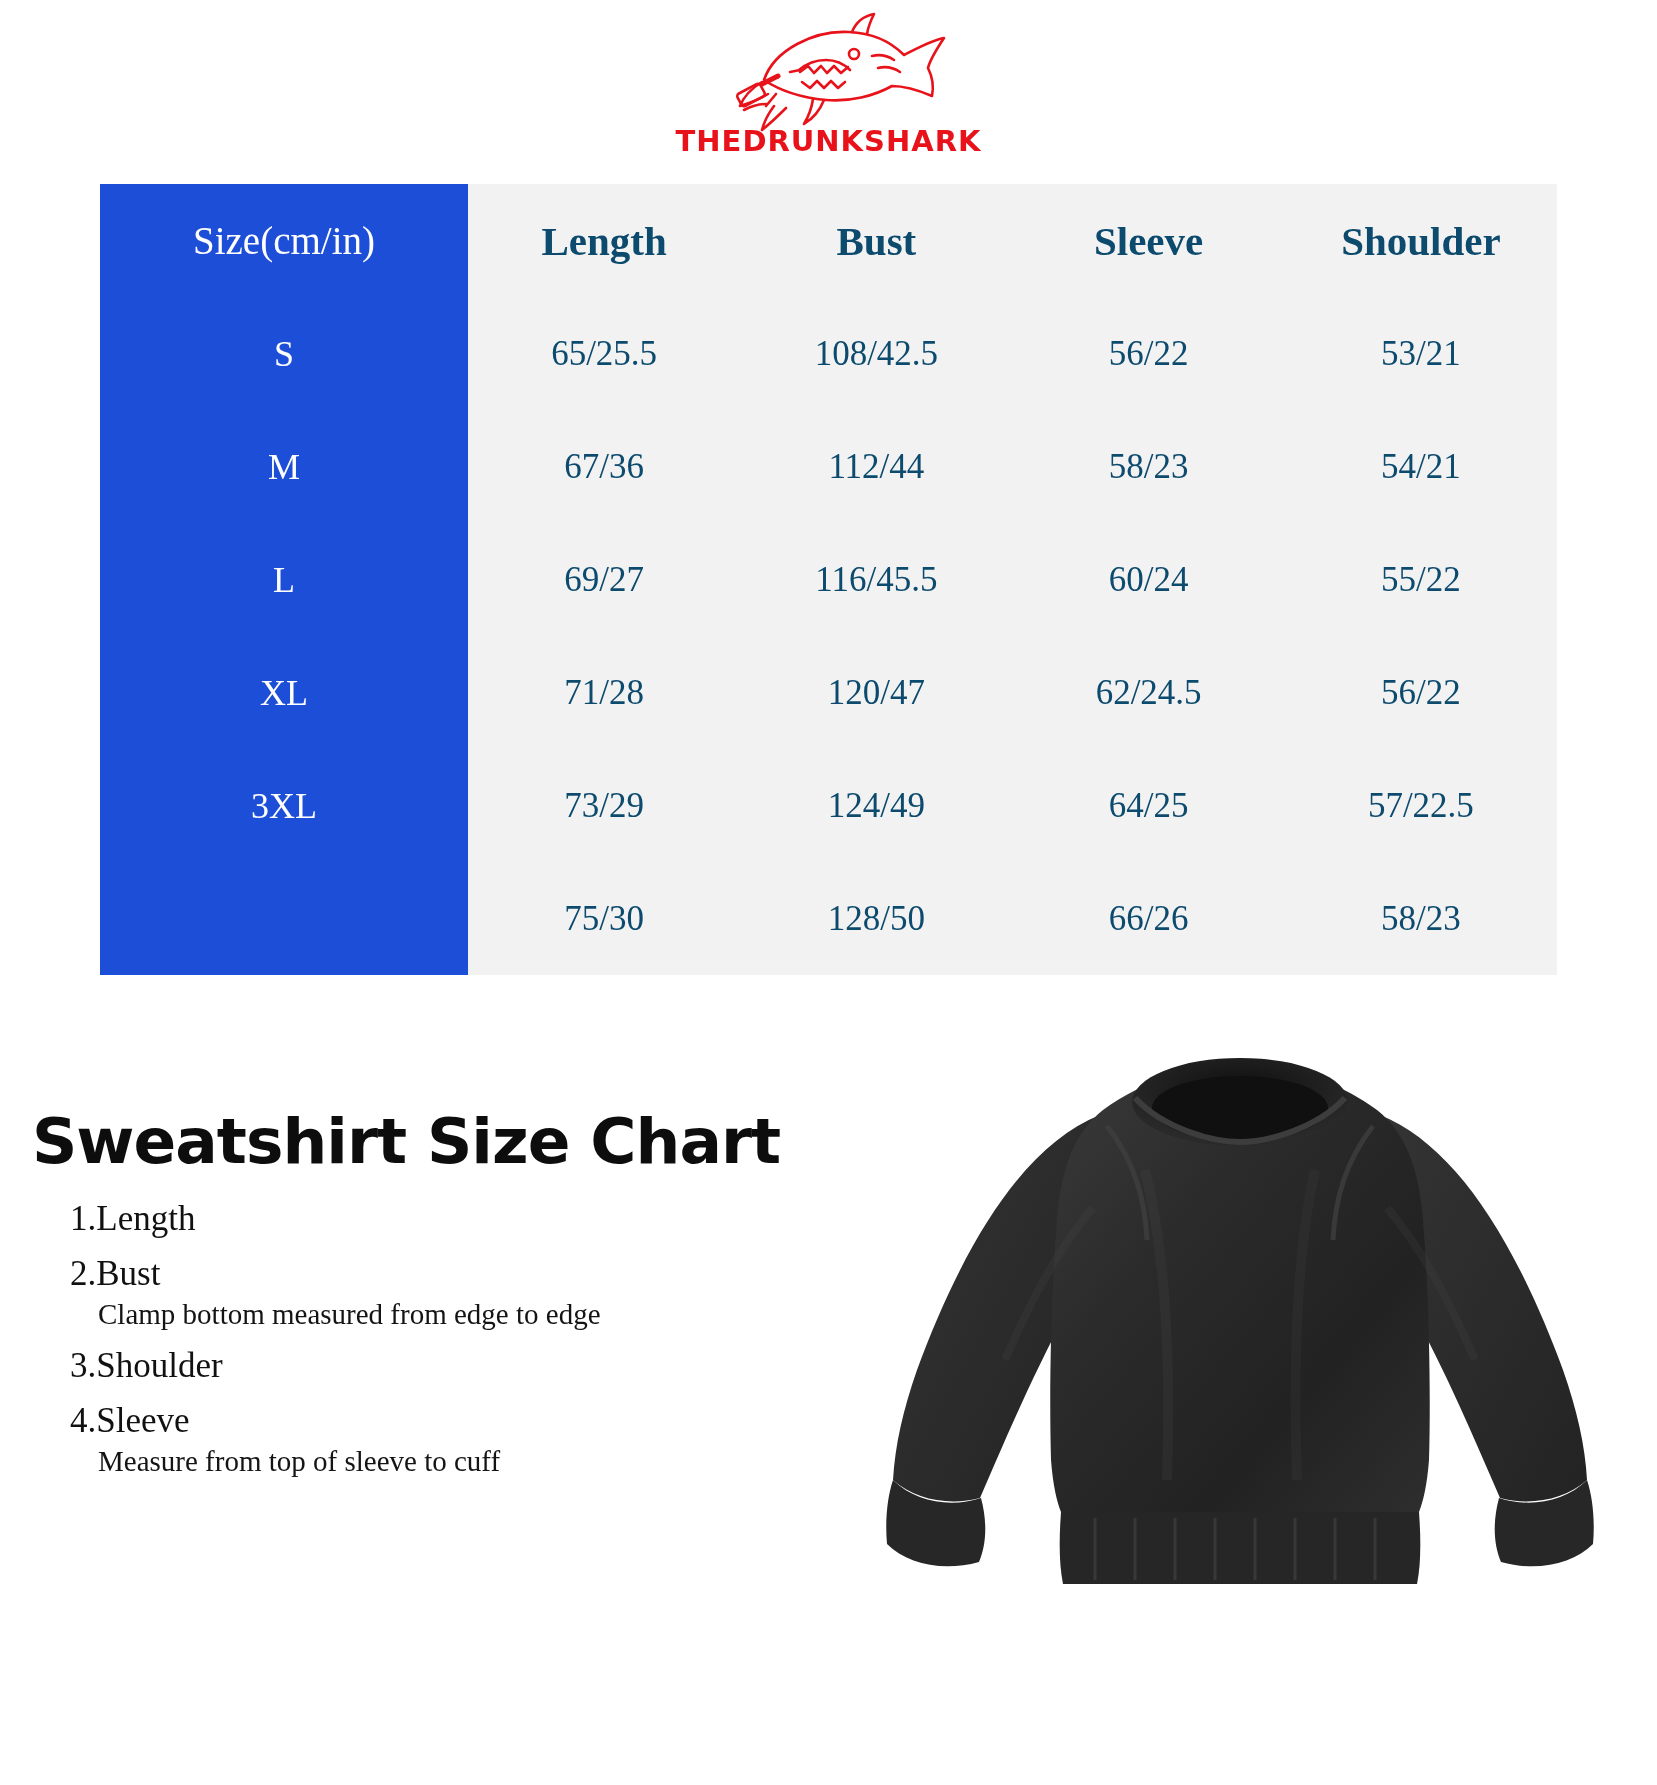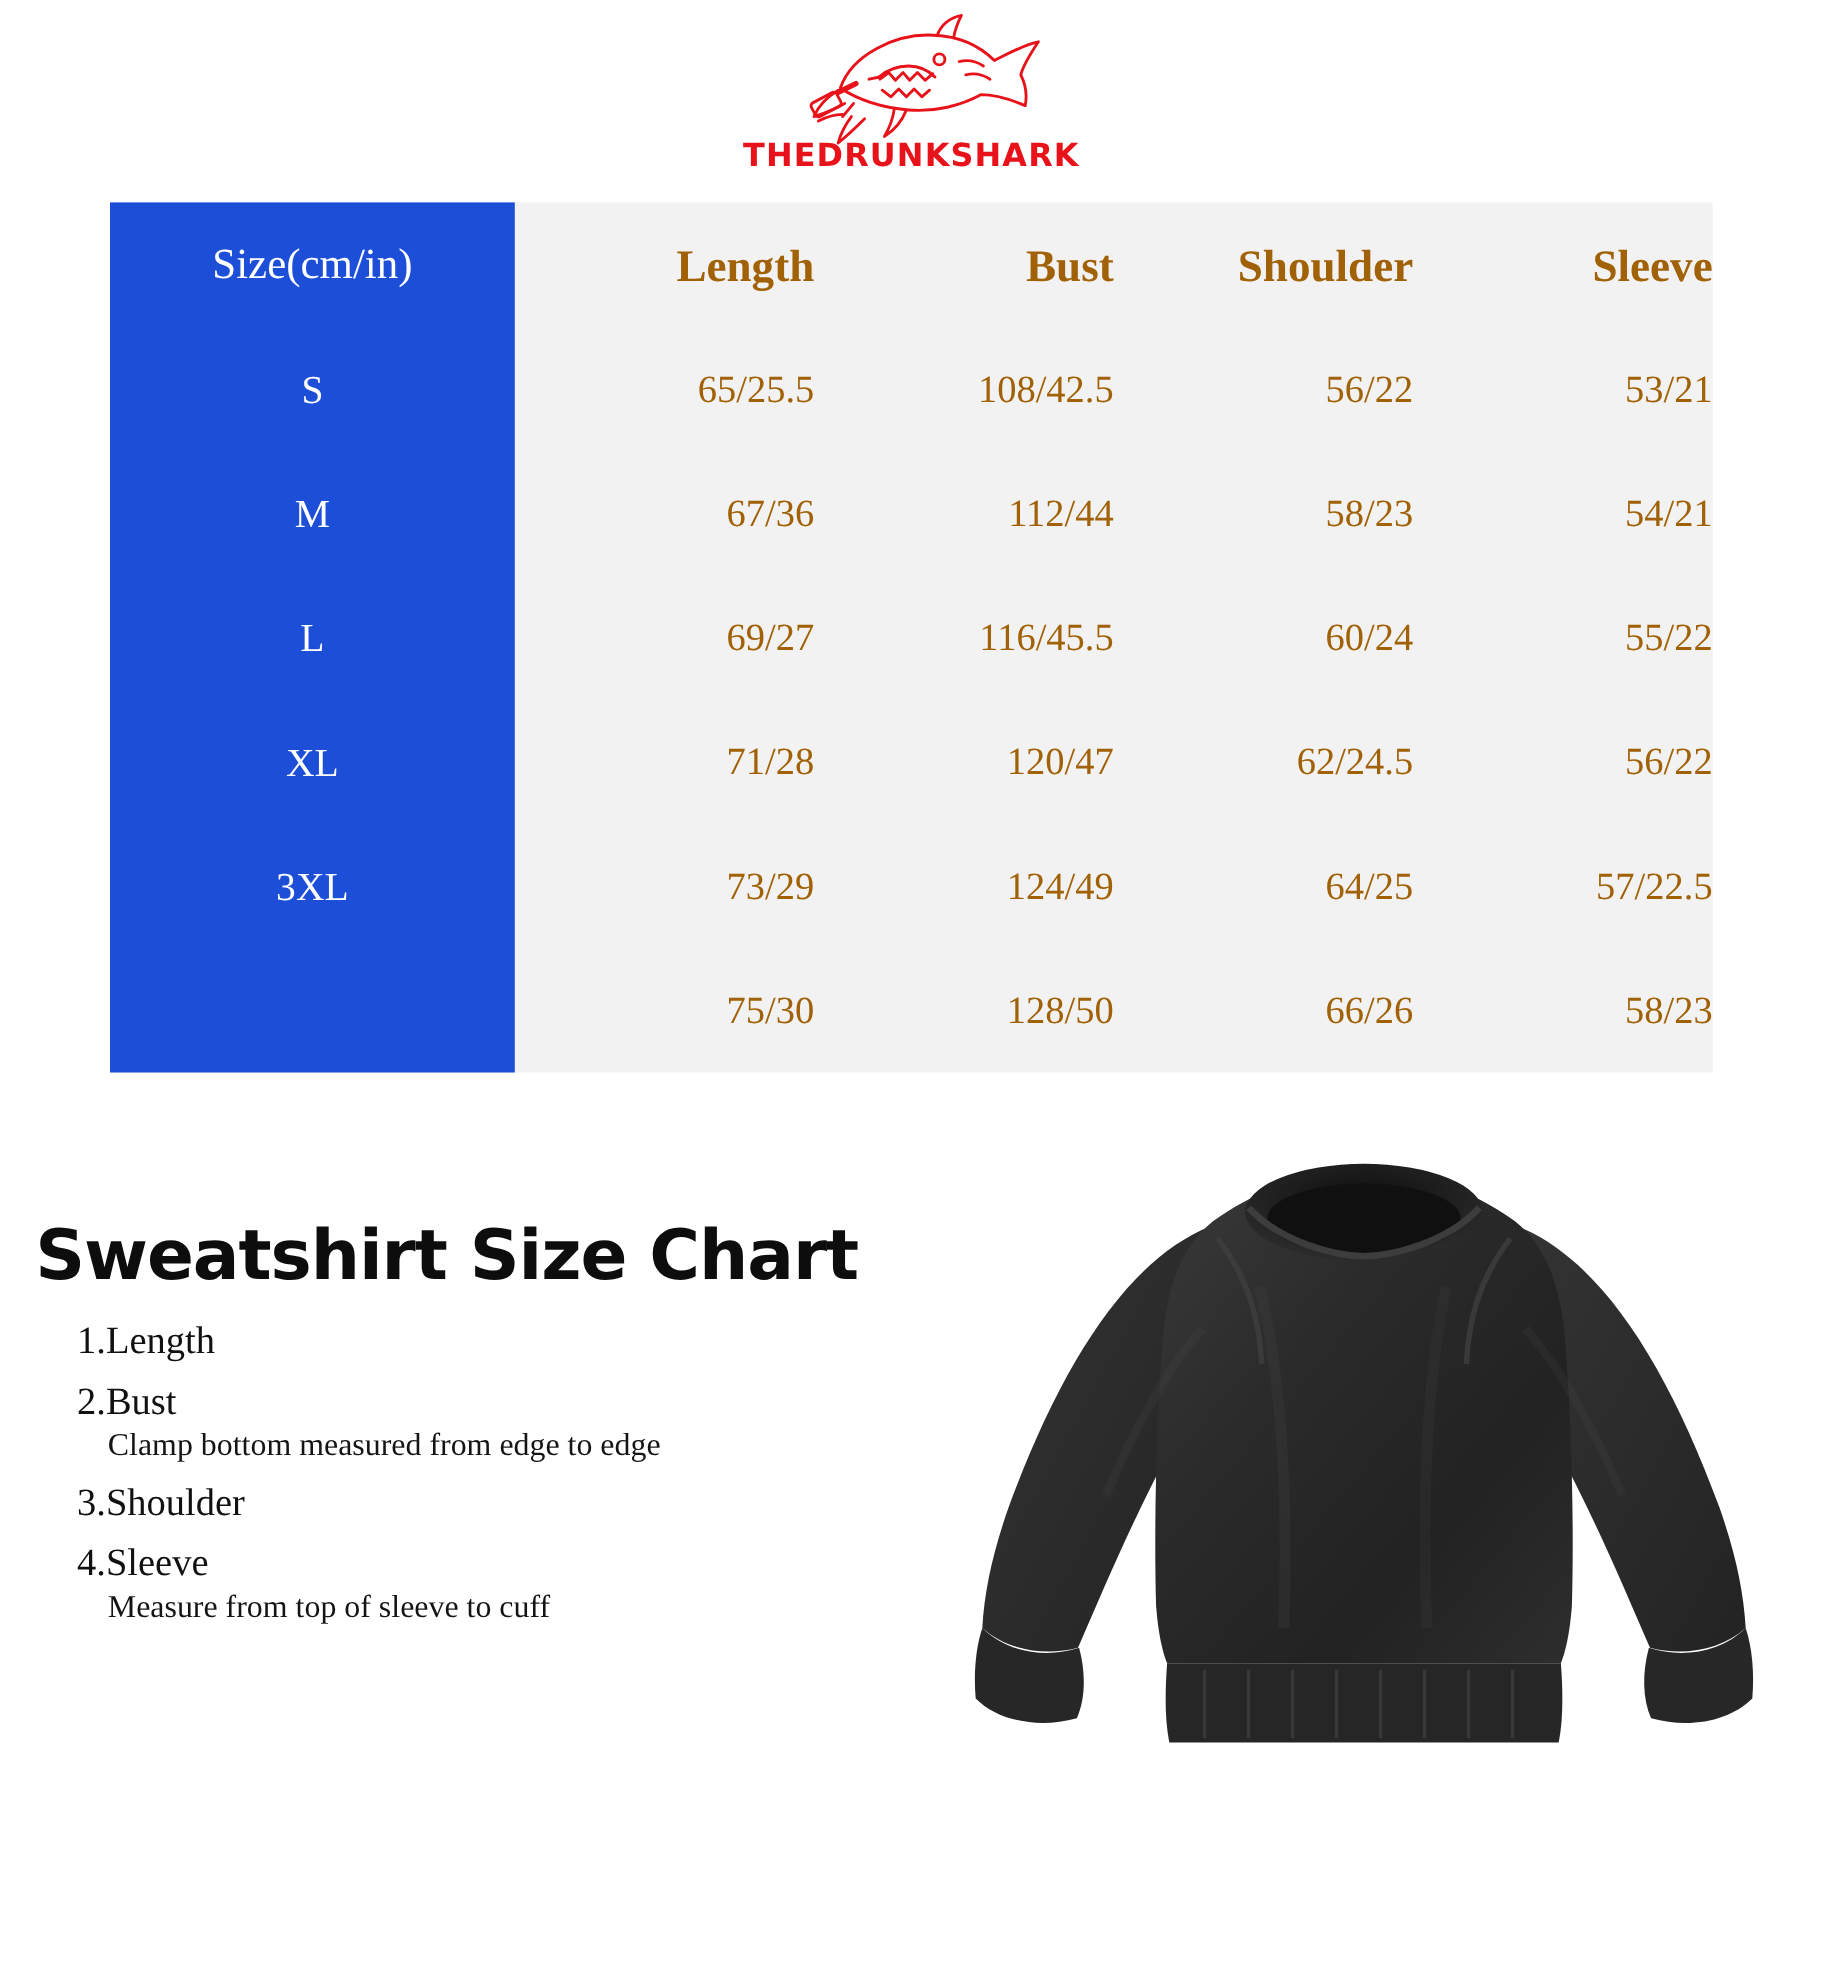--- a/index.html
+++ b/index.html
@@ -47,23 +47,23 @@
   }
   .size-col {
     width: 368px;
     background: #1d4ed8;
     flex: 0 0 368px;
   }
   .data-cols {
     flex: 1 1 auto;
   }
   .cell {
-    text-align: right;
+    text-align: center;
     font-size: 35px;
-    color: #a16207;
+    color: #0c4a6e;
   }
   .size-cell {
     height: 113px;
     display: flex;
     align-items: center;
     justify-content: center;
     color: #ffffff;
     font-size: 36px;
   }
   .size-cell.head {
@@ -165,22 +165,22 @@
     <div class="size-cell">M</div>
     <div class="size-cell">L</div>
     <div class="size-cell">XL</div>
     <div class="size-cell">3XL</div>
   </div>
 
   <div class="data-cols">
     <div class="data-row head">
       <div class="cell">Length</div>
       <div class="cell">Bust</div>
+      <div class="cell">Sleeve</div>
       <div class="cell">Shoulder</div>
-      <div class="cell">Sleeve</div>
     </div>
     <div class="data-row">
       <div class="cell">65/25.5</div>
       <div class="cell">108/42.5</div>
       <div class="cell">56/22</div>
       <div class="cell">53/21</div>
     </div>
     <div class="data-row">
       <div class="cell">67/36</div>
       <div class="cell">112/44</div>

